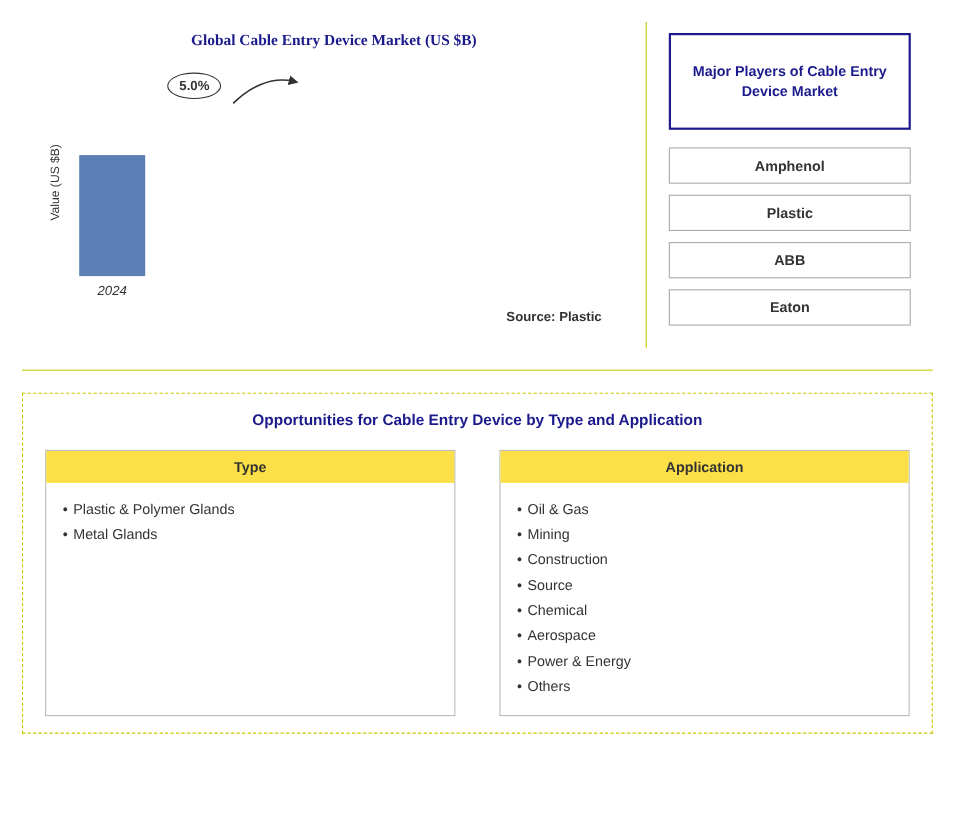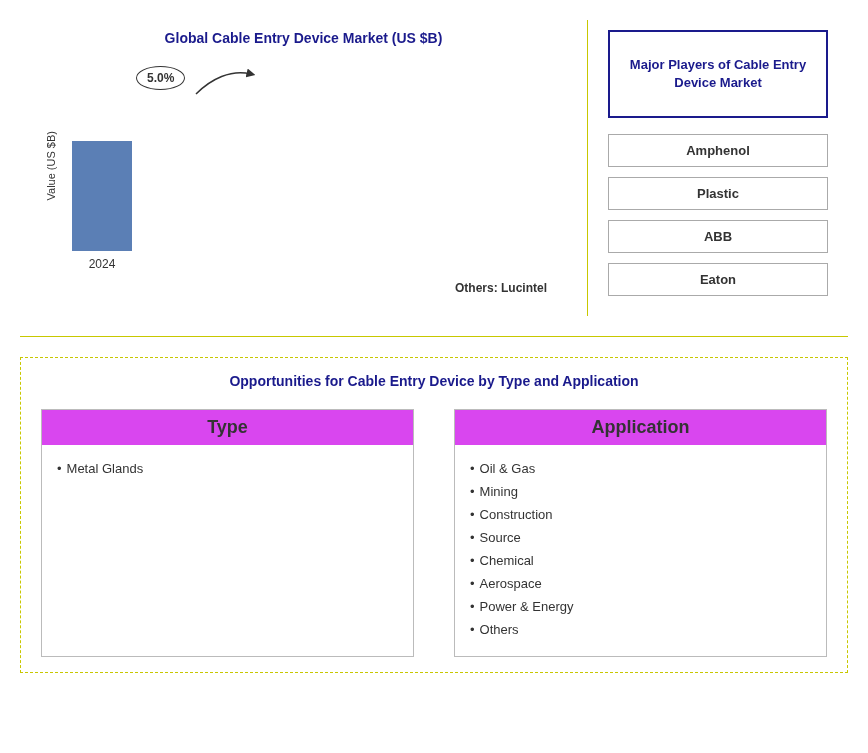--- a/index.html
+++ b/index.html
@@ -26,37 +26,39 @@
       padding: 10px 20px;
       border-right: 1px solid #c8c800;
     }
 
     .chart-title {
       text-align: center;
       font-size: 14px;
       font-weight: bold;
       color: #1a1a8c;
       margin-bottom: 15px;
+      font-family: Liberation Serif, serif;
     }
 
     .bar-group {
       display: flex;
       flex-direction: column;
       align-items: center;
       gap: 6px;
     }
 
     .bar {
       width: 60px;
       background: #5b7fb5;
     }
 
     .bar-label {
       font-size: 12px;
       color: #333;
+      font-style: italic;
     }
 
     .oval-label {
       border: 1.5px solid #333;
       border-radius: 50%;
       padding: 4px 10px;
       font-size: 12px;
       font-weight: bold;
       color: #333;
       background: transparent;
@@ -121,23 +123,23 @@
       gap: 40px;
     }
 
     .column {
       flex: 1;
       border: 1px solid #bbb;
       padding: 0 0 15px 0;
     }
 
     .column-header {
-      background: #d946ef;
-      text-align: center;
-      font-size: 18px;
+      background: #fde047;
+      text-align: center;
+      font-size: 13px;
       font-weight: bold;
       color: #333;
       padding: 7px;
       margin-bottom: 12px;
     }
 
     .column-items {
       padding: 0 15px;
     }
 
@@ -161,42 +163,42 @@
     <div class="chart-title">Global Cable Entry Device Market (US $B)</div>
 
     <div style="display:flex; flex-direction:row; align-items:stretch; height: 210px; position: relative;">
 
       <div style="display:flex; align-items:center; justify-content:center; width:22px;">
         <span style="writing-mode:vertical-rl; transform:rotate(180deg); font-size:11px; color:#333;">Value (US $B)</span>
       </div>
 
       <div style="flex:1; position:relative; display:flex; align-items:flex-end; padding: 30px 20px 0 10px; gap: 60px;">
 
-        <div style="position:absolute; top: 5px; left: 74px;">
+        <div style="position:absolute; top: 5px; left: 90px;">
           <span class="oval-label">5.0%</span>
           
           <svg width="70" height="40" style="position:absolute; top:-2px; left:55px;">
             <path d="M 5 30 C 20 15, 40 5, 60 10" stroke="#333" stroke-width="1.5" fill="none" marker-end="url(#arrowhead)"></path>
             <defs>
               <marker id="arrowhead" markerWidth="6" markerHeight="6" refX="3" refY="3" orient="auto">
                 <path d="M 0 0 L 6 3 L 0 6 Z" fill="#333"></path>
               </marker>
             </defs>
           </svg>
         </div>
 
         <div class="bar-group">
           <div class="bar" style="height: 110px;"></div>
           <span class="bar-label">2024</span>
         </div>
 
       </div>
     </div>
 
-    <div class="source-text">Others: Lucintel</div>
+    <div class="source-text">Source: Plastic</div>
   </div>
 
   <div class="players-area">
     <div class="players-title-box">Major Players of Cable Entry Device Market</div>
 
     <div class="player-item">Amphenol</div>
     <div class="player-item">Plastic</div>
     <div class="player-item">ABB</div>
     <div class="player-item">Eaton</div>
   </div>
@@ -205,20 +207,23 @@
 
 <div class="bottom-section">
   <div class="bottom-title">Opportunities for Cable Entry Device by Type and Application</div>
 
   <div class="bottom-columns">
 
     <div class="column">
       <div class="column-header">Type</div>
       <div class="column-items">
         <div class="column-item">
+          <span class="bullet">•</span><span>Plastic &amp; Polymer Glands</span>
+        </div>
+        <div class="column-item">
           <span class="bullet">•</span><span>Metal Glands</span>
         </div>
       </div>
     </div>
 
     <div class="column">
       <div class="column-header">Application</div>
       <div class="column-items">
         <div class="column-item">
           <span class="bullet">•</span><span>Oil &amp; Gas</span>

